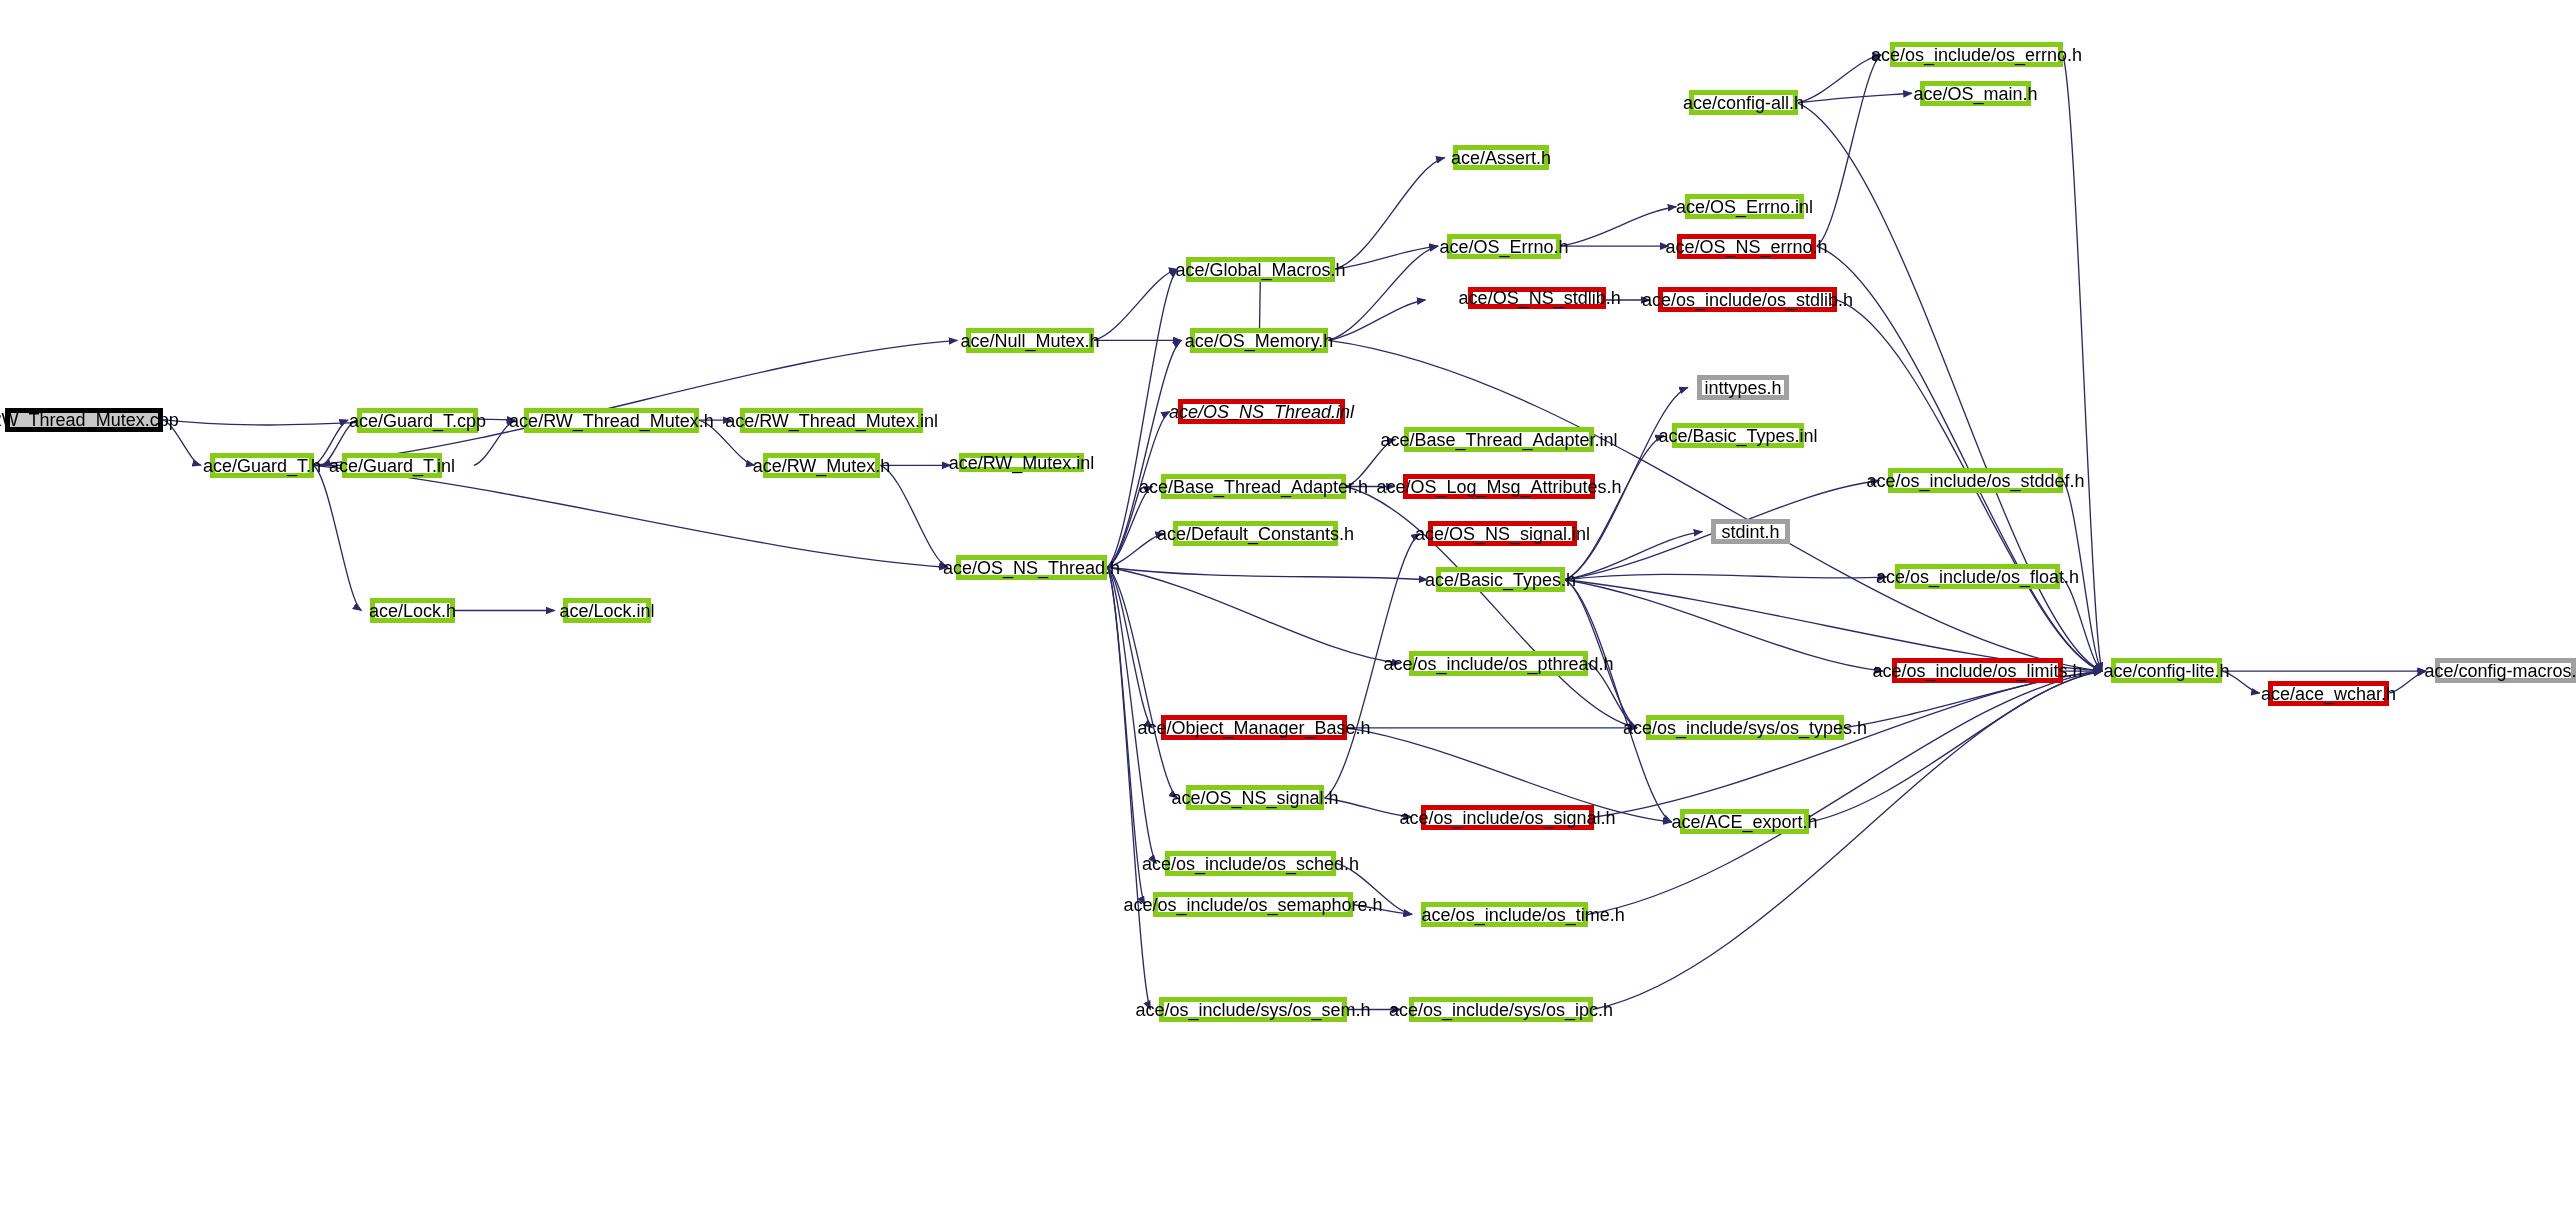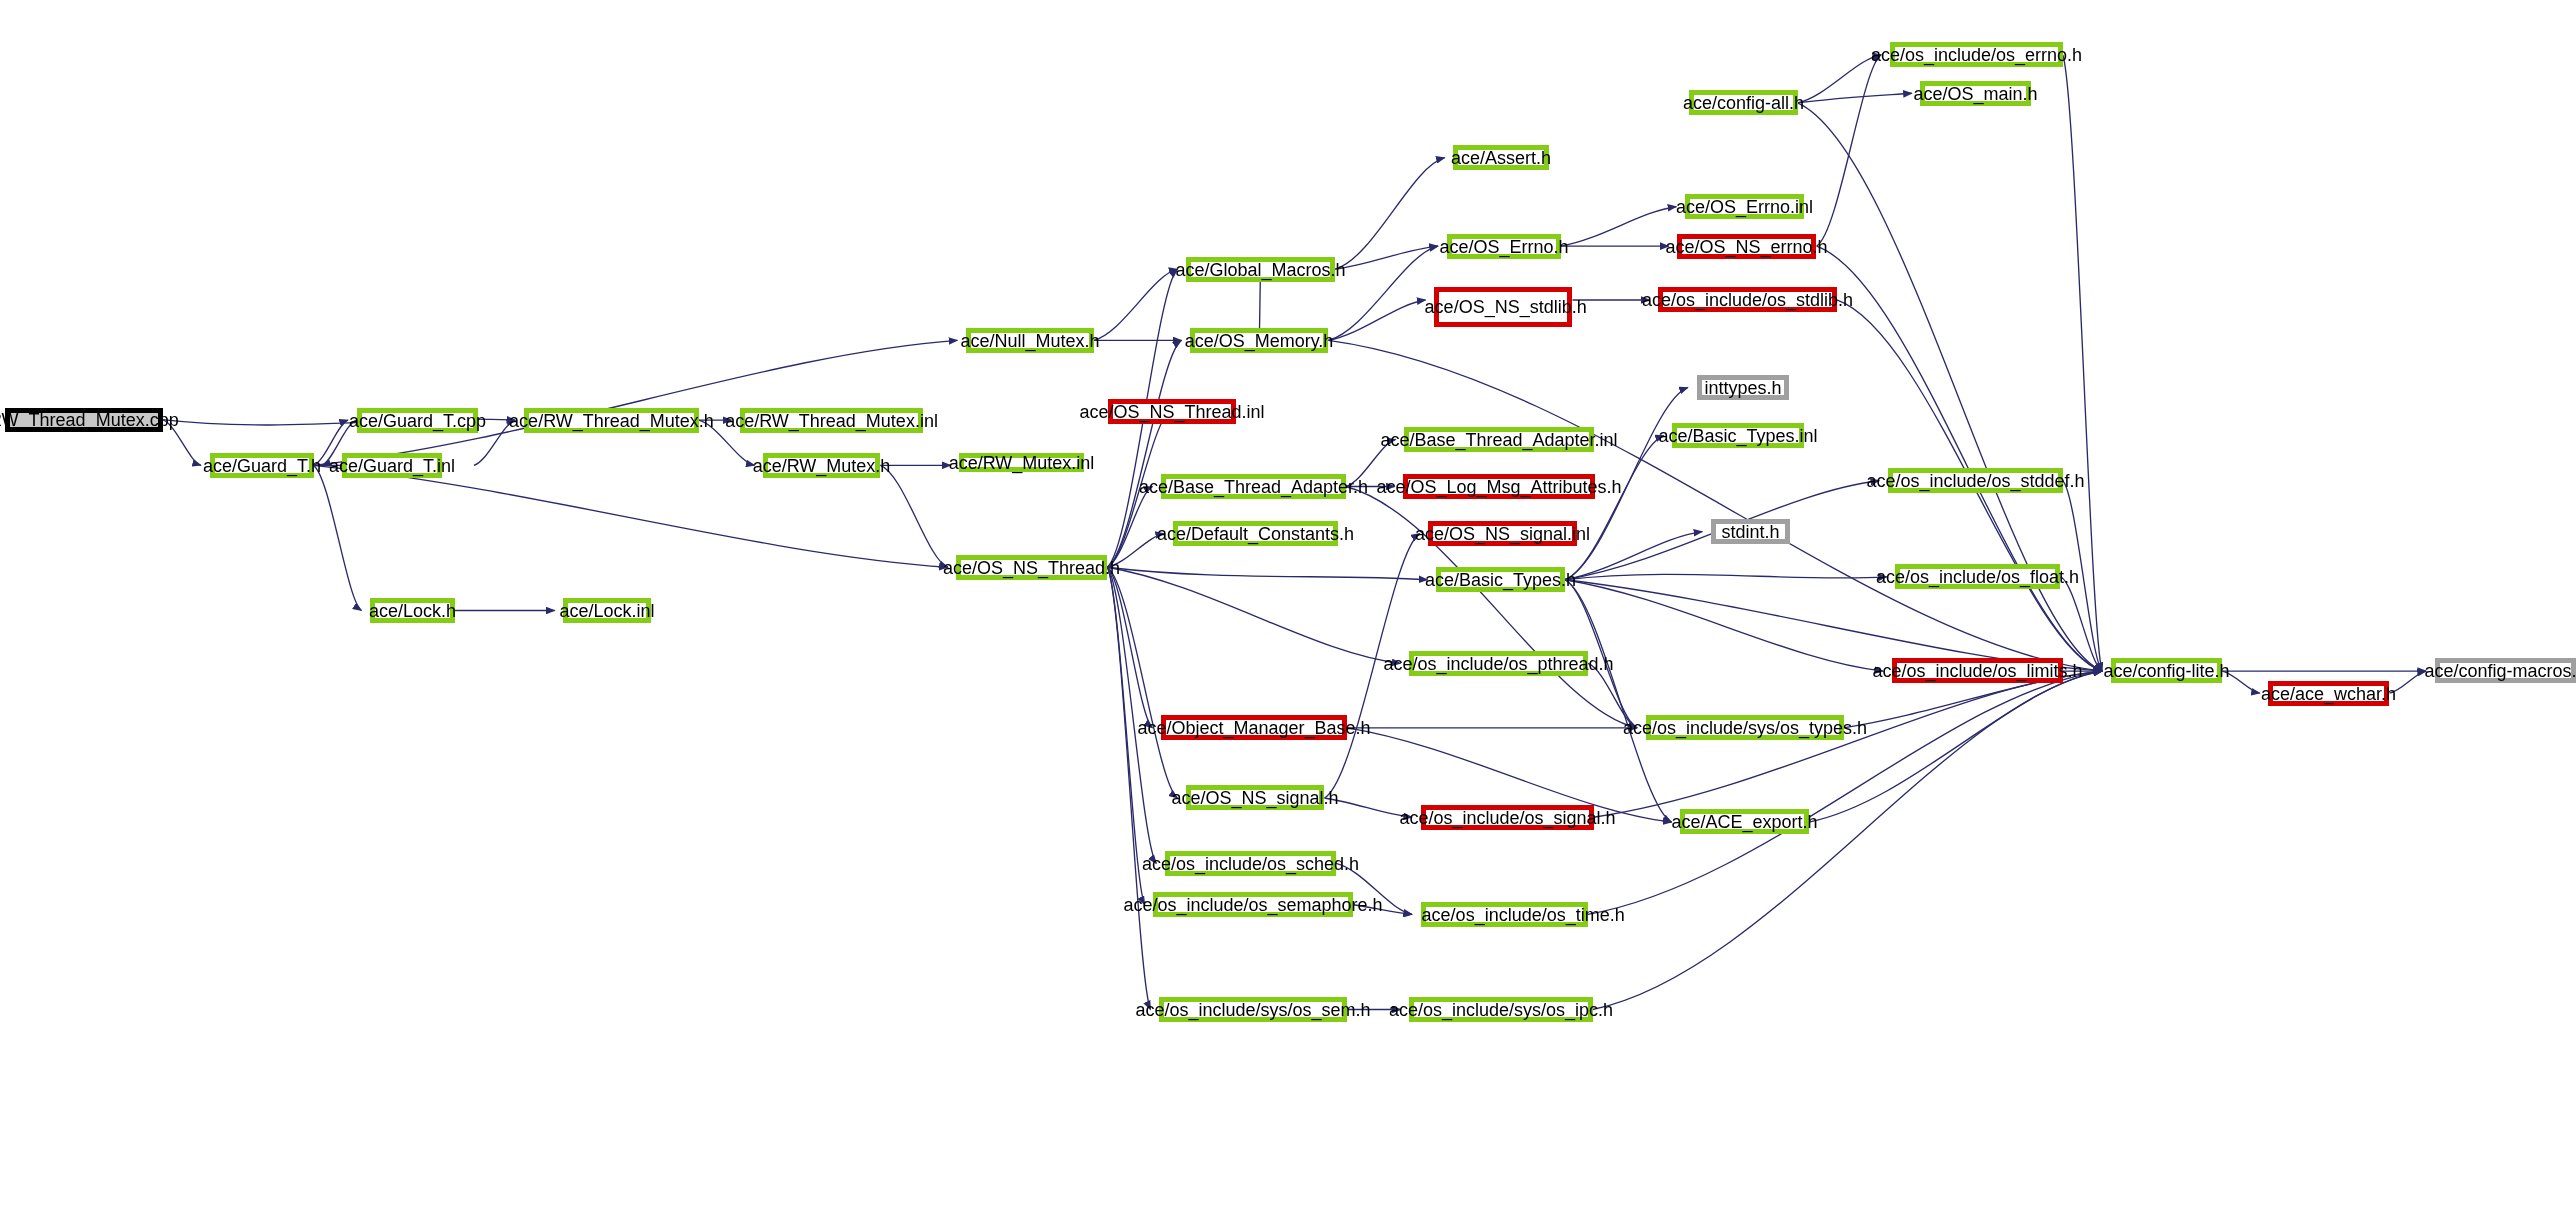--- a/index.html
+++ b/index.html
@@ -147,36 +147,36 @@
       </div>
       <div class="node" style="left: 1447px; top: 234px; width: 114px; height: 25px;">
         <span>ace/OS_Errno.h</span>
       </div>
       <div class="node" style="left: 1685px; top: 194px; width: 119px; height: 25px;">
         <span>ace/OS_Errno.inl</span>
       </div>
       <div class="node red" style="left: 1677px; top: 234px; width: 139px; height: 25px;">
         <span>ace/OS_NS_errno.h</span>
       </div>
-      <div class="node red" style="left: 1434px; top: 287px; width: 138px; height: 40px; padding-left: 13px;">
+      <div class="node red" style="left: 1468px; top: 287px; width: 138px; height: 22px; padding-left: 13px;">
         <span>ace/OS_NS_stdlib.h</span>
       </div>
       <div class="node red" style="left: 1658px; top: 287px; width: 179px; height: 25px;">
         <span>ace/os_include/os_stdlib.h</span>
       </div>
       <div class="node" style="left: 1689px; top: 90px; width: 109px; height: 25px;">
         <span>ace/config-all.h</span>
       </div>
       <div class="node" style="left: 1920px; top: 81px; width: 111px; height: 25px;">
         <span>ace/OS_main.h</span>
       </div>
       <div class="node" style="left: 1890px; top: 42px; width: 173px; height: 25px;">
         <span>ace/os_include/os_errno.h</span>
       </div>
-      <div class="node red" style="left: 1108px; top: 399px; width: 128px; height: 25px;">
+      <div class="node red" style="left: 1178px; top: 399px; width: 167px; height: 25px; font-style: italic;">
         <span>ace/OS_NS_Thread.inl</span>
       </div>
       <div class="node" style="left: 1161px; top: 474px; width: 185px; height: 25px;">
         <span>ace/Base_Thread_Adapter.h</span>
       </div>
       <div class="node" style="left: 1404px; top: 427px; width: 190px; height: 25px;">
         <span>ace/Base_Thread_Adapter.inl</span>
       </div>
       <div class="node red" style="left: 1403px; top: 474px; width: 192px; height: 25px;">
         <span>ace/OS_Log_Msg_Attributes.h</span>

